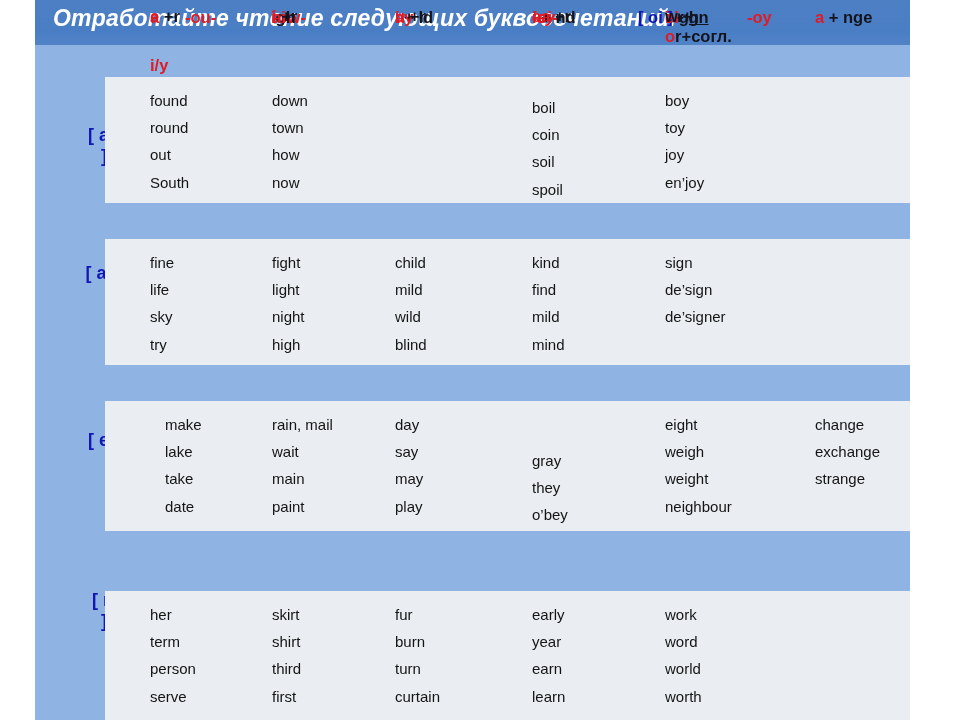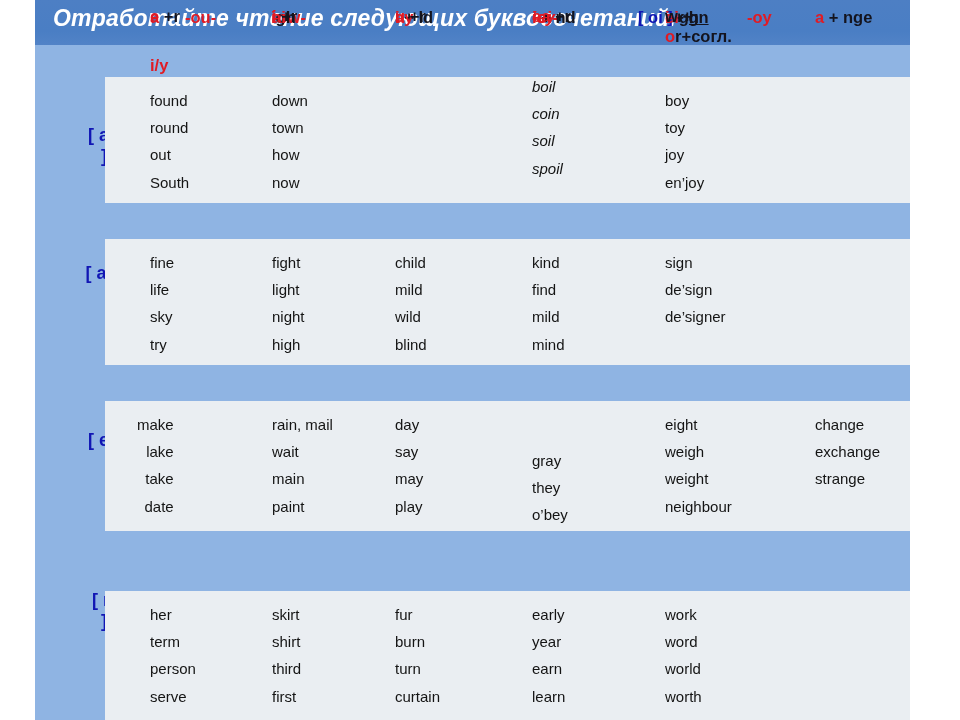--- a/index.html
+++ b/index.html
@@ -106,21 +106,21 @@
         <div>round</div>
         <div>out</div>
         <div>South</div>
       </div>
       <div class="word-col" style="left: 237px; top: 87px;">
         <div>down</div>
         <div>town</div>
         <div>how</div>
         <div>now</div>
       </div>
-      <div class="word-col" style="left: 497px; top: 73px; font-style: italic;">
+      <div class="word-col" style="left: 497px; top: 94px;">
         <div>boil</div>
         <div>coin</div>
         <div>soil</div>
         <div>spoil</div>
       </div>
       <div class="word-col" style="left: 630px; top: 87px;">
         <div>boy</div>
         <div>toy</div>
         <div>joy</div>
         <div>en’joy</div>
@@ -164,21 +164,21 @@
       </div>
       <div class="phon" style="top: 430px;">[ ei]</div>
       <div class="hdr-row" style="top: 369px; height: 32px;"></div>
       <div class="cell hdr-cell" style="left: 115px; top: 7px;"><span class="r">a</span></div>
       <div class="cell hdr-cell" style="left: 237px; top: 7px;"><span class="r">ai</span></div>
       <div class="cell hdr-cell" style="left: 360px; top: 7px;"><span class="r">ay</span></div>
       <div class="cell hdr-cell" style="left: 497px; top: 7px; font-style: italic;"><span class="r">‘ey</span></div>
       <div class="cell hdr-cell" style="left: 630px; top: 7px;"><span class="r">ei</span><span class="u">gh</span></div>
       <div class="cell hdr-cell" style="left: 780px; top: 7px;"><span class="r">a</span><span class="k"> + nge</span></div>
       <div class="words-row" style="top: 401px; height: 130px;"></div>
-      <div class="word-col" style="left: 102px; top: 411px; text-align: right;">
+      <div class="word-col" style="left: 130px; top: 411px;">
         <div>make</div>
         <div>lake</div>
         <div>take</div>
         <div>date</div>
       </div>
       <div class="word-col" style="left: 237px; top: 411px;">
         <div>rain, mail</div>
         <div>wait</div>
         <div>main</div>
         <div>paint</div>

